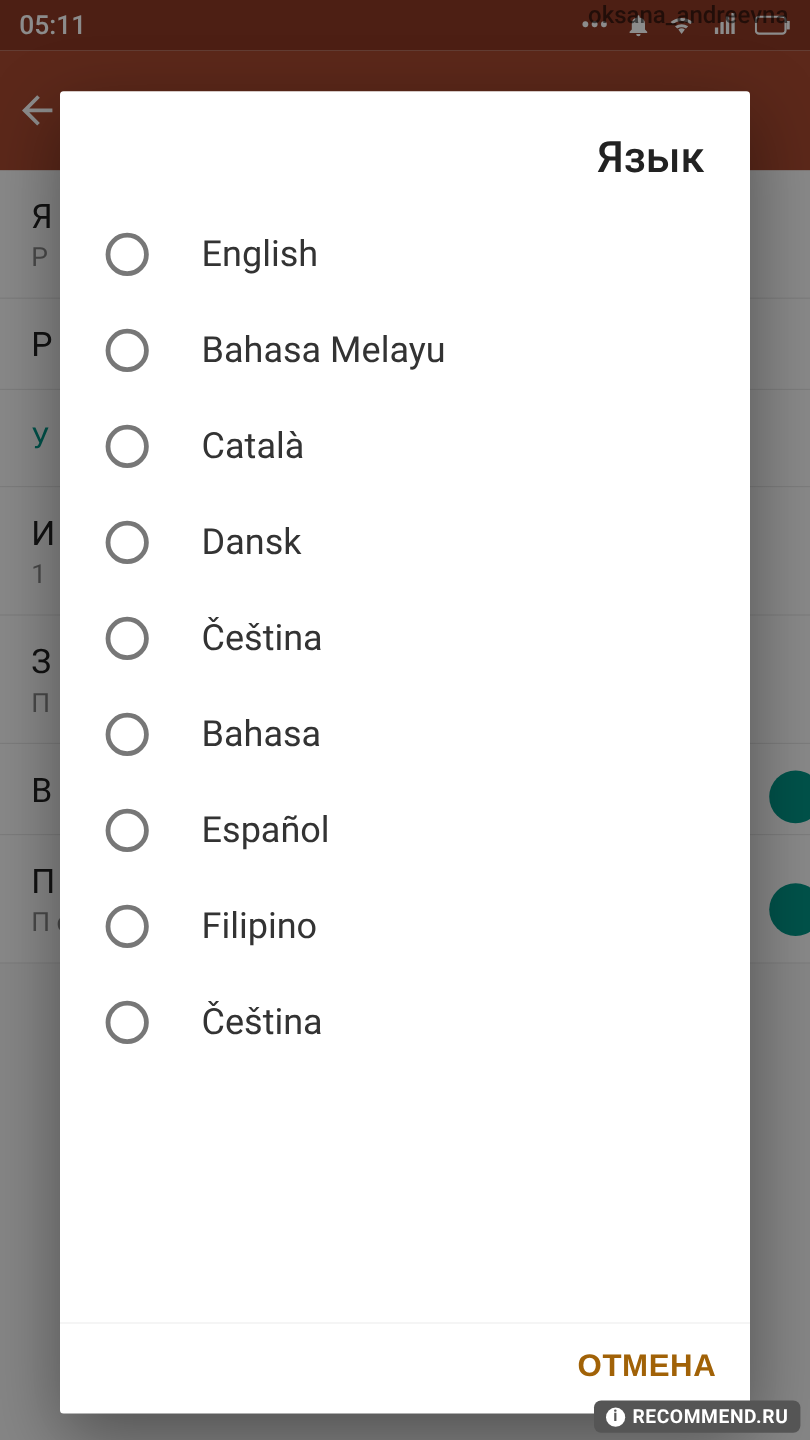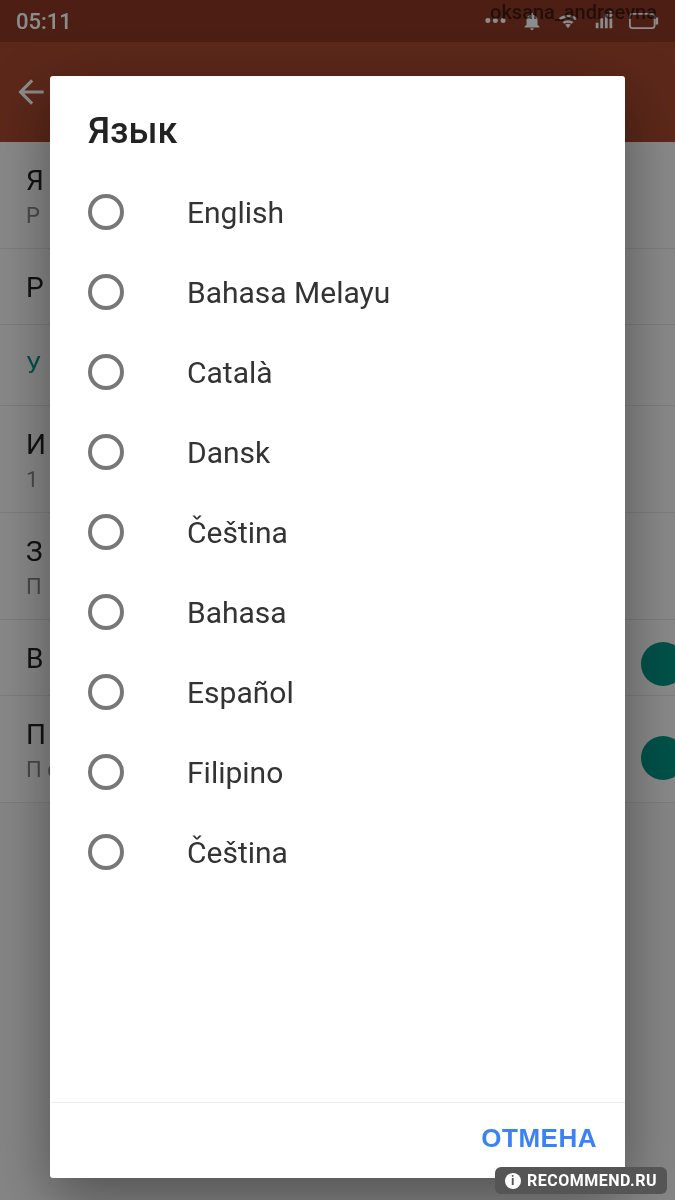--- a/index.html
+++ b/index.html
@@ -61,51 +61,52 @@
     border-radius: 3px;
     box-shadow: 0 20px 60px rgba(0,0,0,0.4);
     display: flex;
     flex-direction: column;
   }
   .dialog-title {
     font-size: 36px;
     font-weight: 500;
     color: #222;
     padding: 34px 38px 20px;
+    text-align: right;
   }
   .dialog-list {
     flex: 1;
     overflow: hidden;
     border-bottom: 1px solid #eee;
   }
   .lang-row {
     display: flex;
     align-items: center;
     padding: 22px 38px;
-    gap: 63px;
+    gap: 44px;
     cursor: pointer;
   }
   .radio-outer {
     width: 36px; height: 36px;
     border: 4px solid #777;
     border-radius: 50%;
     flex-shrink: 0;
   }
   .lang-label {
     font-size: 30px;
     color: #333;
   }
   .dialog-actions {
     display: flex;
     justify-content: flex-end;
     padding: 20px 28px 24px;
   }
   .btn-cancel {
     background: none; border: none;
-    color: #3b82f6;
+    color: #a16207;
     font-size: 26px;
     font-weight: 700;
     letter-spacing: 0.5px;
     cursor: pointer;
   }
 
   
   .watermark-user {
     position: absolute; top: 0; right: 18px;
     color: rgba(0,0,0,0.55);

